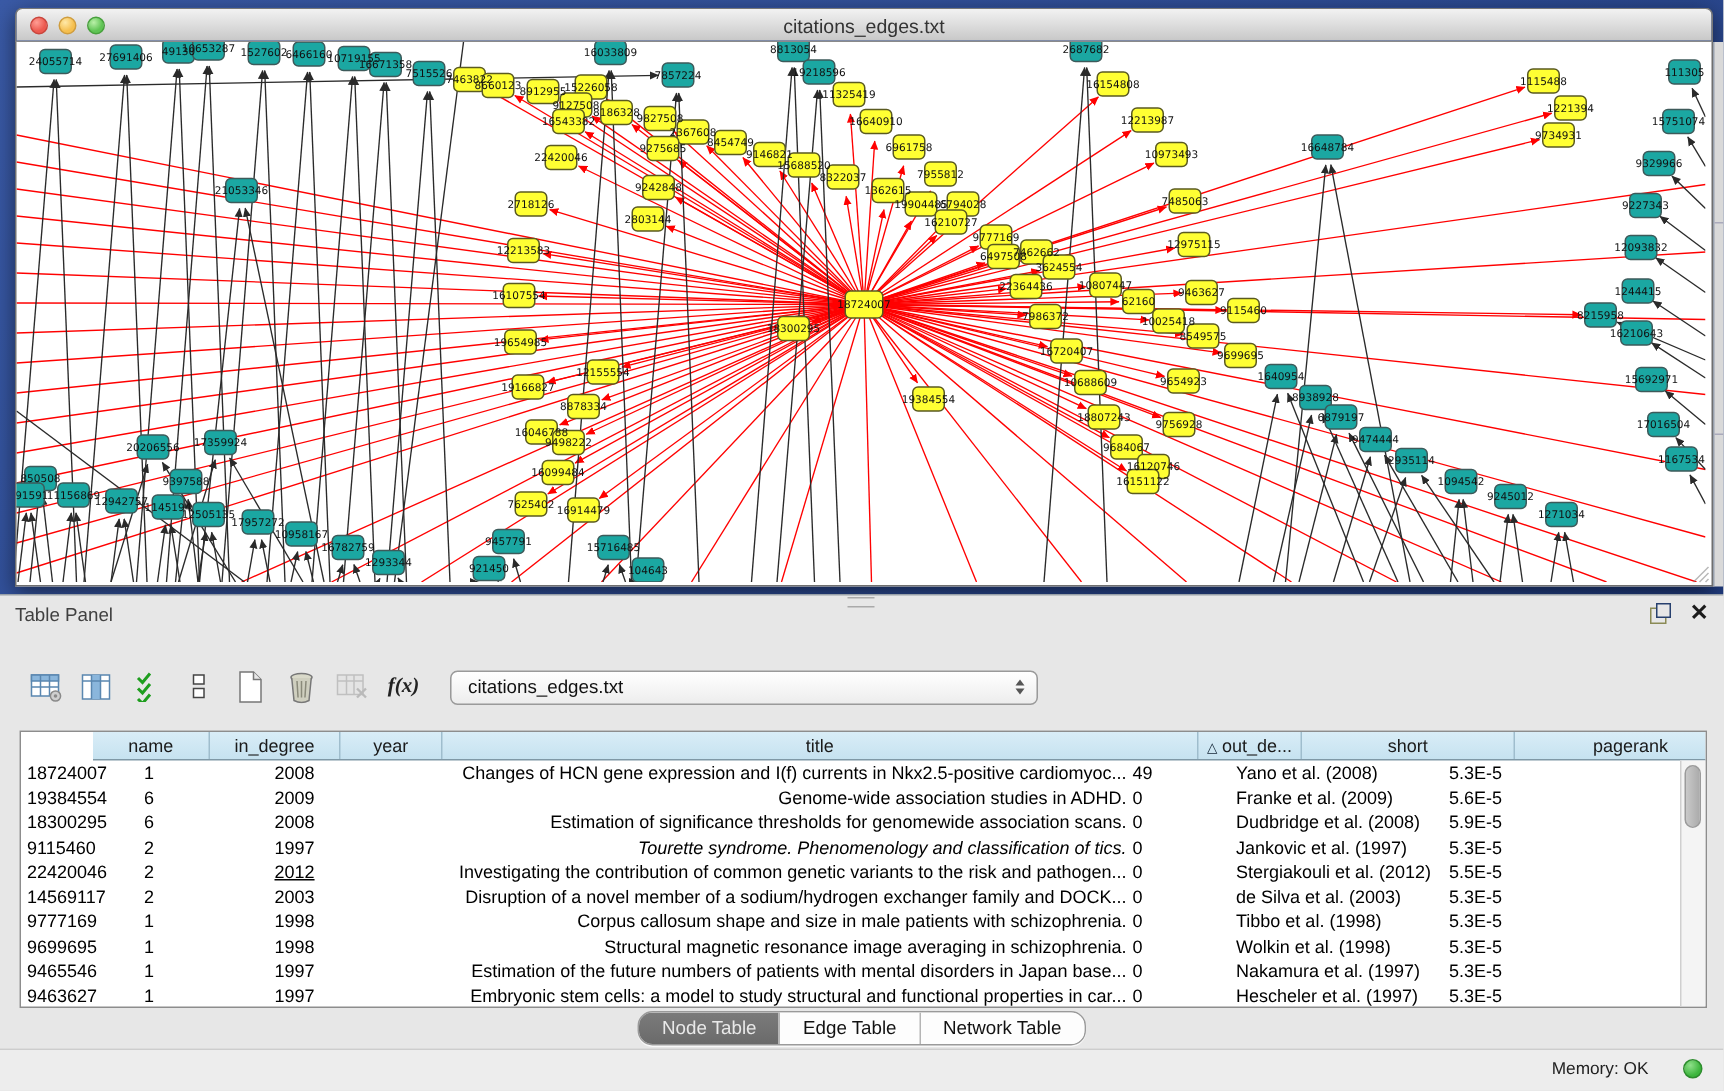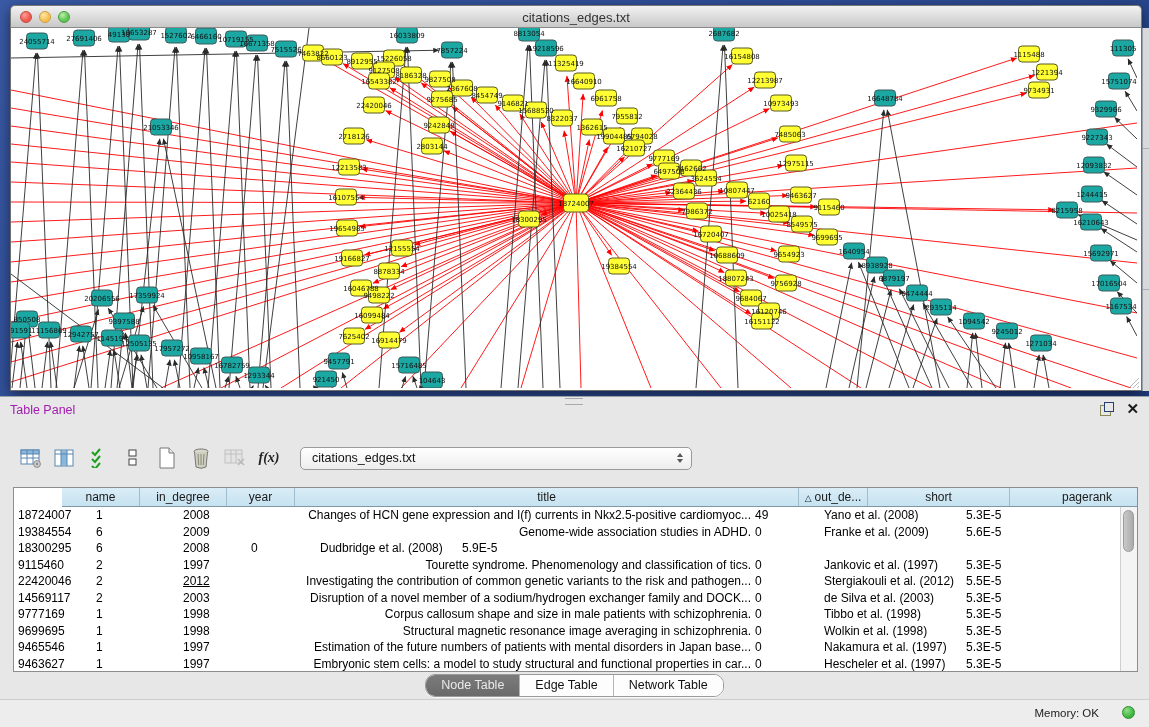--- a/index.html
+++ b/index.html
@@ -28,21 +28,21 @@
   .grip{position:absolute;right:1px;bottom:1px;width:13px;height:13px;opacity:.6;}
   .edge-strip{position:absolute;right:0;top:28px;width:6px;height:363px;
               background:#d9d9d9;border-left:1px solid #97a0ad;}
   .edge-strip i{display:block;height:1px;background:#aab;margin-top:120px;}
 
   
   .tablepanel{position:absolute;left:0;top:396px;width:1149px;height:331px;
               background:#e7e7e7;border-top:1px solid #98a0a8;box-sizing:border-box;}
   .tp-grip{position:absolute;left:565px;top:1px;width:18px;height:5px;
            border-top:1px solid #aaa;border-bottom:1px solid #aaa;}
-  .tp-title{position:absolute;left:10px;top:6px;font-size:12.5px;color:#a21caf;}
+  .tp-title{position:absolute;left:10px;top:6px;font-size:12.5px;color:#404040;}
   .tp-corner{position:absolute;right:10px;top:5px;display:flex;gap:12px;align-items:center;}
   .float-ic{position:relative;width:14px;height:14px;}
   .float-ic .sq1{position:absolute;left:0;bottom:0;width:9px;height:9px;border:1.5px solid #8a8a55;}
   .float-ic .sq2{position:absolute;right:0;top:0;width:8px;height:8px;border:1.5px solid #27406e;background:#e7e7e7;}
   .close-ic{font-size:15px;font-weight:bold;color:#1b1b1b;line-height:14px;}
   .tp-toolbar{position:absolute;left:14px;top:44px;height:34px;display:flex;align-items:center;}
   .tbtn{width:34px;height:30px;display:flex;align-items:center;justify-content:center;}
   .fx{font-family:"Liberation Serif",serif;font-style:italic;font-weight:bold;font-size:14px;color:#222;}
   .chooser{margin-left:14px;width:392px;height:23px;border:1px solid #9a9a9a;border-radius:5px;
            background:linear-gradient(#ffffff,#ededed);display:flex;align-items:center;
@@ -672,29 +672,30 @@
           <div class="td" style="width: 68px;">2009</div>
           <div class="td title-cell" style="width: 504px;">Genome-wide association studies in ADHD.</div>
           <div class="td" style="width: 69px;">0</div>
           <div class="td" style="width: 142px;">Franke et al. (2009)</div>
           <div class="td" style="width: 155px;">5.6E-5</div>
         </div>
         <div class="trow">
           <div class="td" style="width: 78px;">18300295</div>
           <div class="td" style="width: 87px;">6</div>
           <div class="td" style="width: 68px;">2008</div>
+          <div class="td title-cell" style="width: 504px;">Estimation of significance thresholds for genomewide association scans.</div>
           <div class="td" style="width: 69px;">0</div>
           <div class="td" style="width: 142px;">Dudbridge et al. (2008)</div>
           <div class="td" style="width: 155px;">5.9E-5</div>
         </div>
         <div class="trow">
           <div class="td" style="width: 78px;">9115460</div>
           <div class="td" style="width: 87px;">2</div>
           <div class="td" style="width: 68px;">1997</div>
-          <div class="td title-cell" style="width: 504px;">Tourette syndrome. Phenomenology and classification of tics.</div>
+          <div class="td title-cell" style="width: 504px; font-style: italic;">Tourette syndrome. Phenomenology and classification of tics.</div>
           <div class="td" style="width: 69px;">0</div>
           <div class="td" style="width: 142px;">Jankovic et al. (1997)</div>
           <div class="td" style="width: 155px;">5.3E-5</div>
         </div>
         <div class="trow">
           <div class="td" style="width: 78px;">22420046</div>
           <div class="td" style="width: 87px;">2</div>
           <div class="td" style="width: 68px; text-decoration: underline;">2012</div>
           <div class="td title-cell" style="width: 504px;">Investigating the contribution of common genetic variants to the risk and pathogen...</div>
           <div class="td" style="width: 69px;">0</div>

